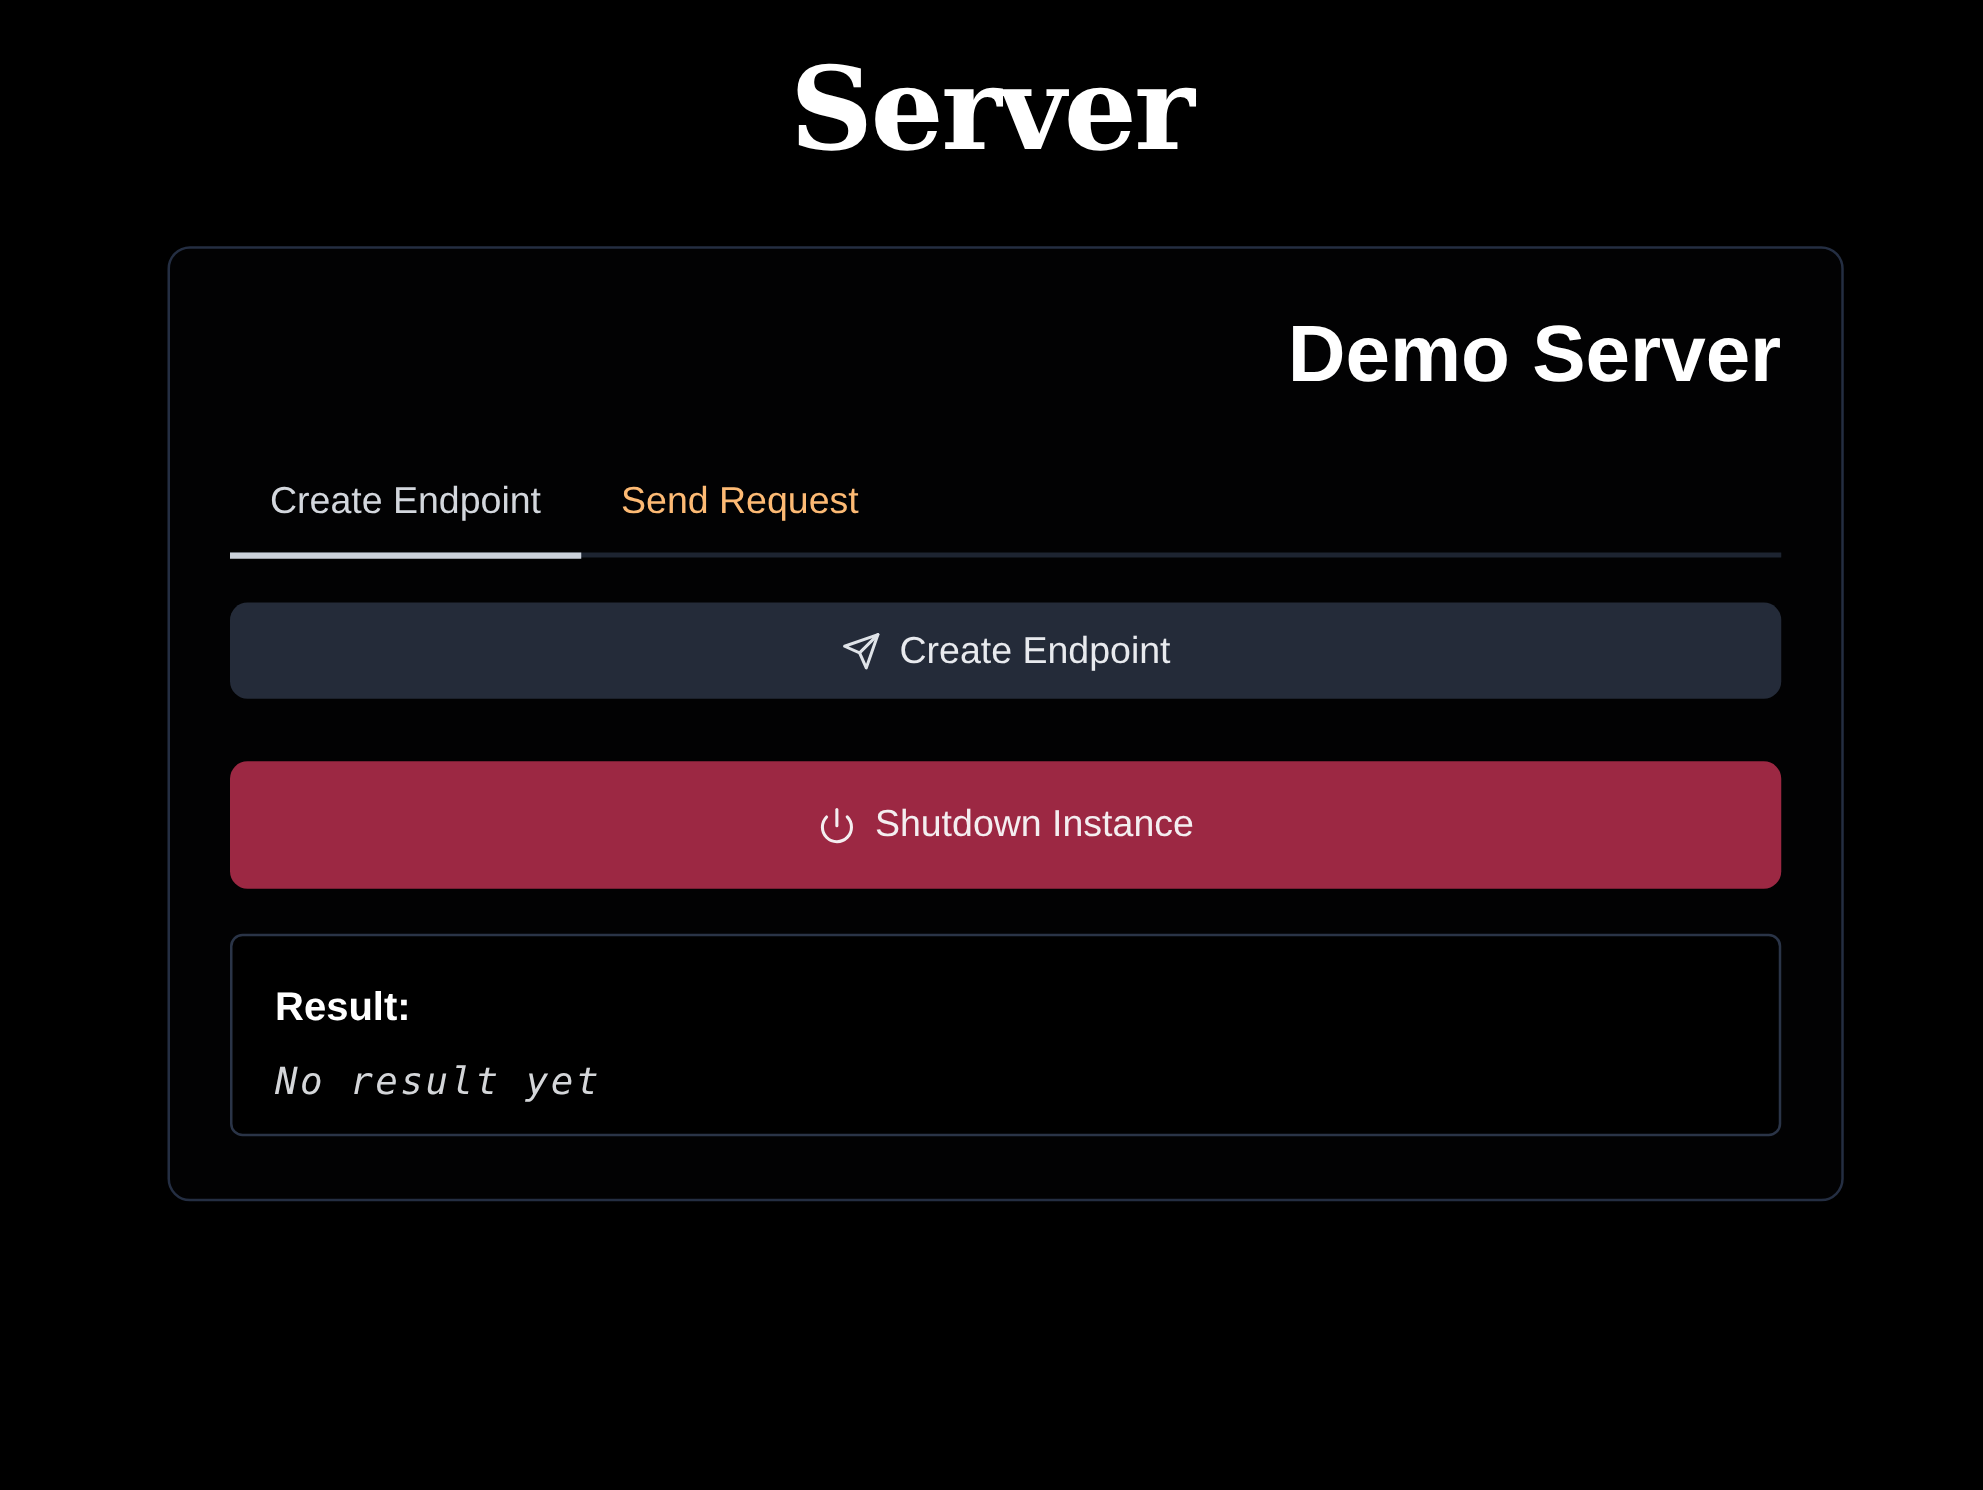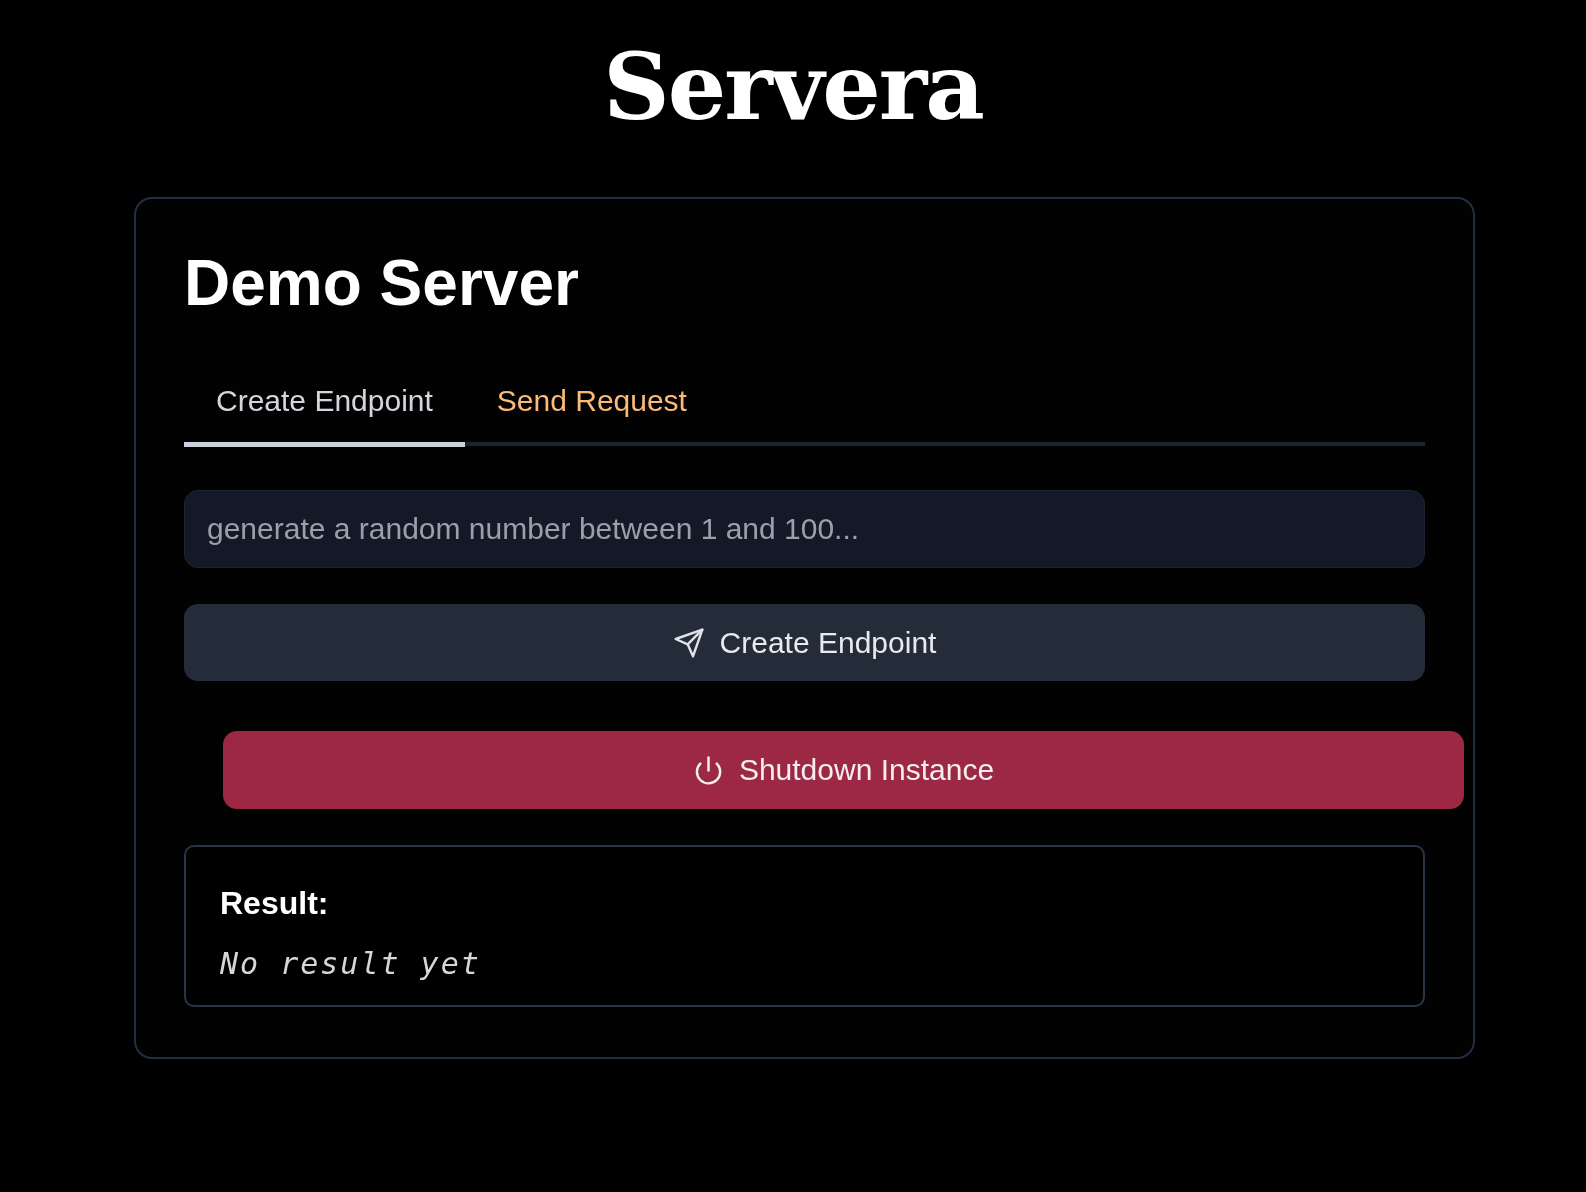--- a/index.html
+++ b/index.html
@@ -31,20 +31,21 @@
     border: 2px solid #242e42;
     border-radius: 18px;
     padding: 46px 48px 50px 48px;
   }
   .card-title {
     font-size: 64px;
     font-weight: 700;
     color: #ffffff;
     line-height: 1.2;
     margin-bottom: 54px;
+    text-align: right;
   }
   
   .tabs {
     display: flex;
     border-bottom: 4px solid #1d2431;
   }
   .tab {
     font-size: 30px;
     color: #fdba74;
     padding: 8px 32px 24px 32px;
@@ -87,25 +88,24 @@
     font-family: "Liberation Sans", sans-serif;
     cursor: pointer;
   }
   .btn-create {
     height: 77px;
     margin-top: 36px;
     background: #242b39;
     color: #e8eaee;
   }
   .btn-shutdown {
-    height: 78px;
+    height: 102px;
     margin-top: 50px;
     background: #9c2843;
     color: #f4eef0;
-    margin-left: 39px;
   }
   .btn svg { display: block; }
   
   .result-box {
     margin-top: 36px;
     border: 2px solid #2a3447;
     border-radius: 10px;
     padding: 38px 34px 24px 34px;
     background: #000000;
   }
@@ -120,33 +120,32 @@
     font-size: 30px;
     color: #d4d6d9;
     letter-spacing: 2px;
     font-style: italic;
   }
 </style>
 </head>
 <body>
 
 <header class="app-header">
-  <h1 class="app-title">Servera</h1>
+  <h1 class="app-title">Server</h1>
 </header>
 
 <main class="card">
 
   <h2 class="card-title">Demo Server</h2>
 
   <nav class="tabs">
     <button class="tab active">Create Endpoint</button>
     <button class="tab">Send Request</button>
   </nav>
 
-  <input class="endpoint-input" type="text" placeholder="generate a random number between 1 and 100..." style="">
 
   <button class="btn btn-create">
     <span>
       <svg width="32" height="32" viewBox="0 0 24 24" fill="none" stroke="#dfe3e8" stroke-width="1.8" stroke-linecap="round" stroke-linejoin="round">
         <path d="m22 2-7 20-4-9-9-4Z"></path>
         <path d="M22 2 11 13"></path>
       </svg>
     </span>
     <span>Create Endpoint</span>
   </button>

